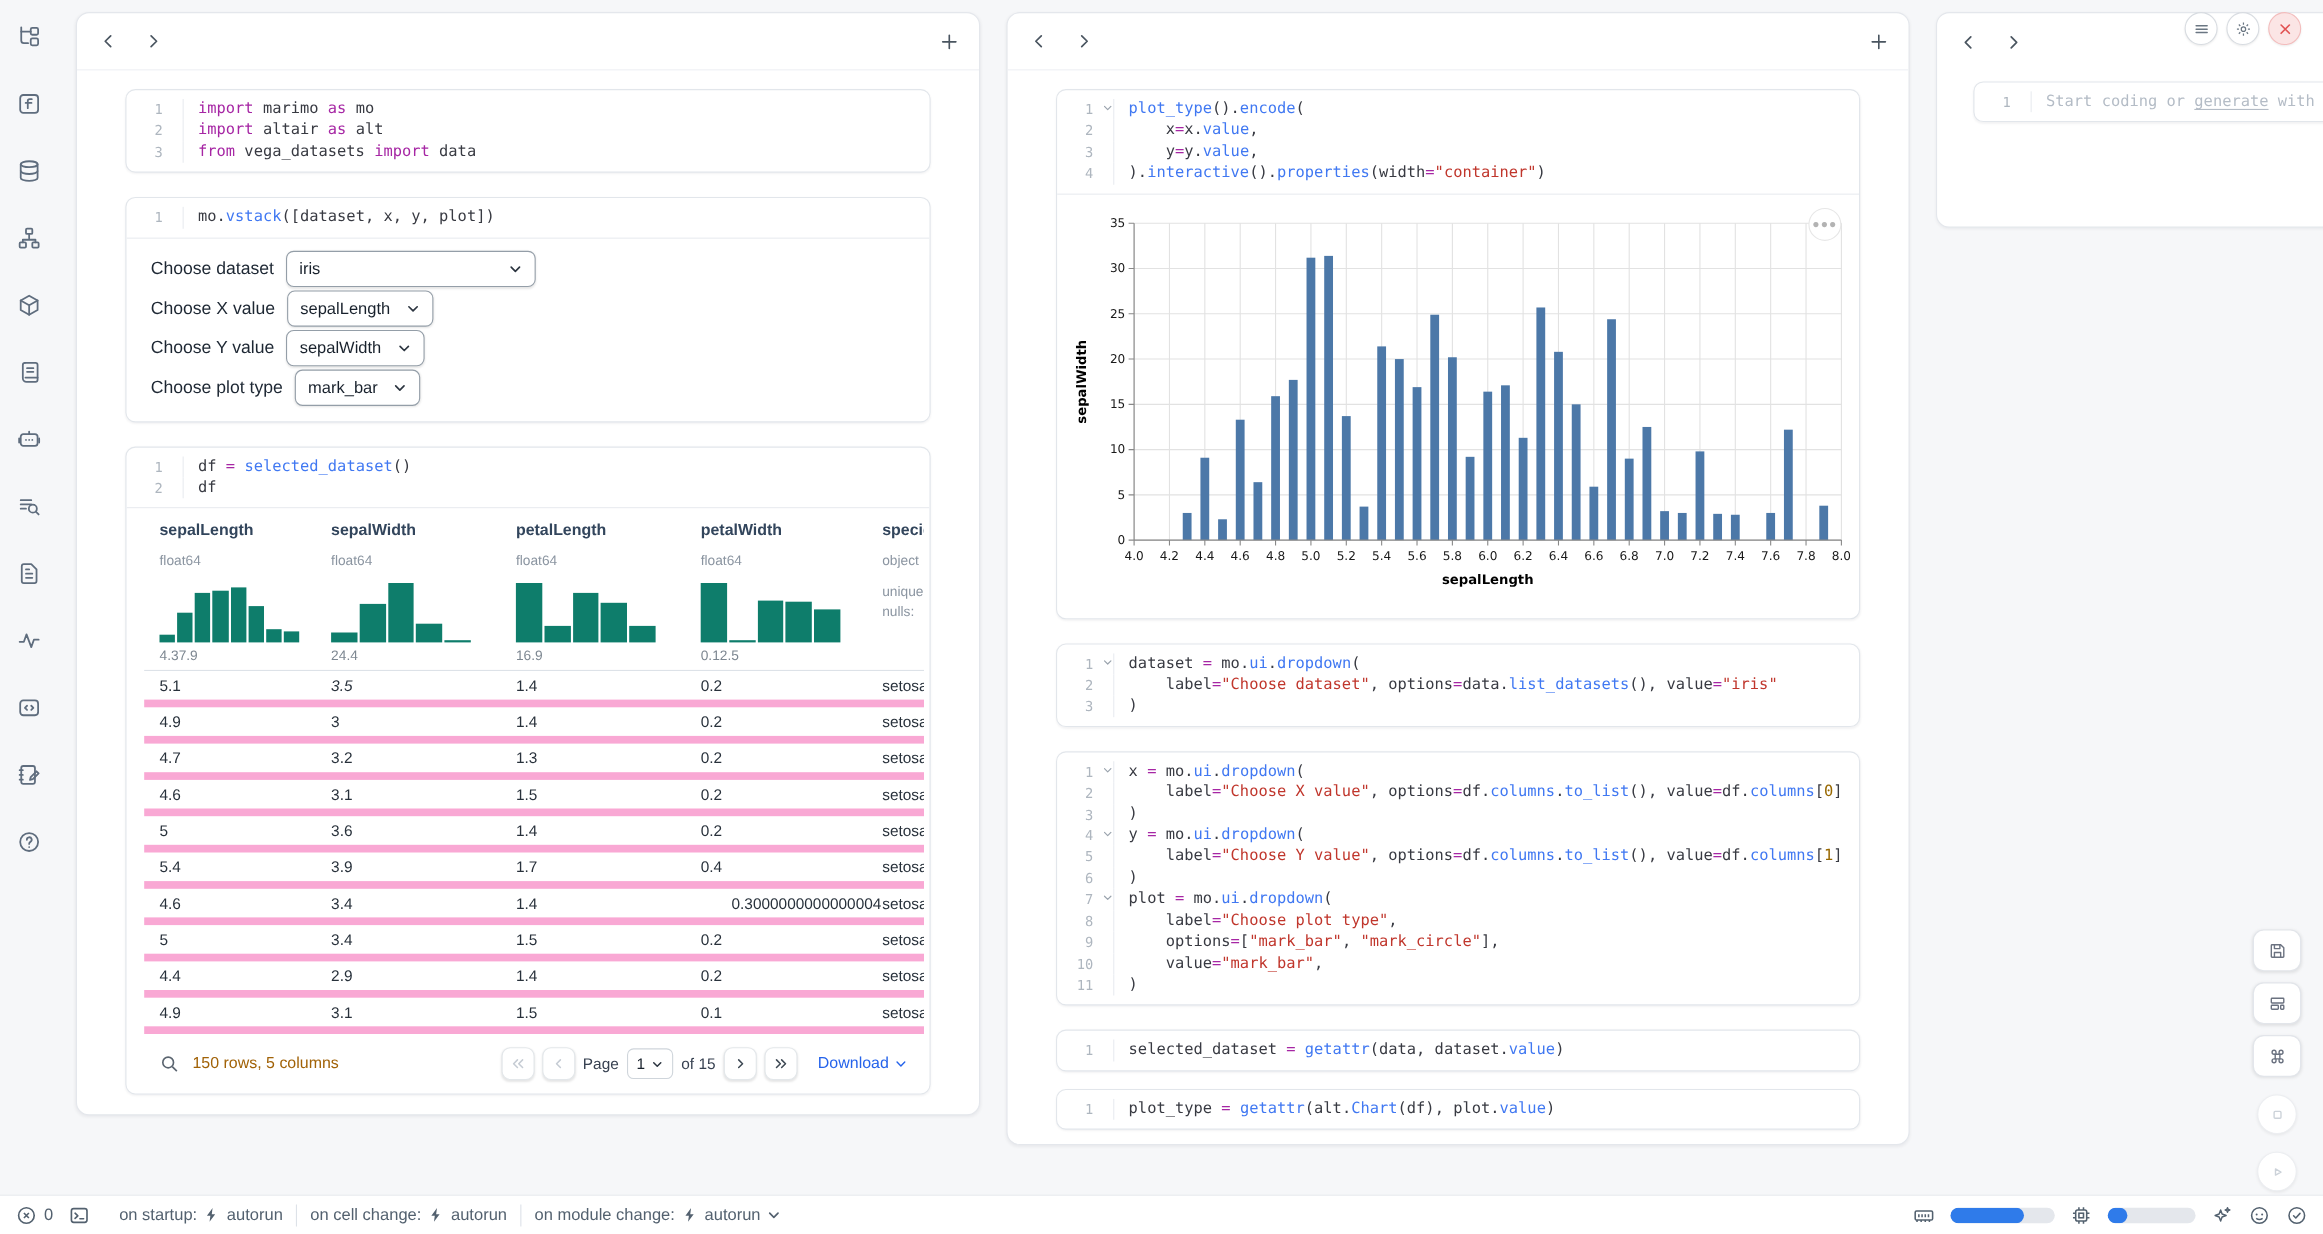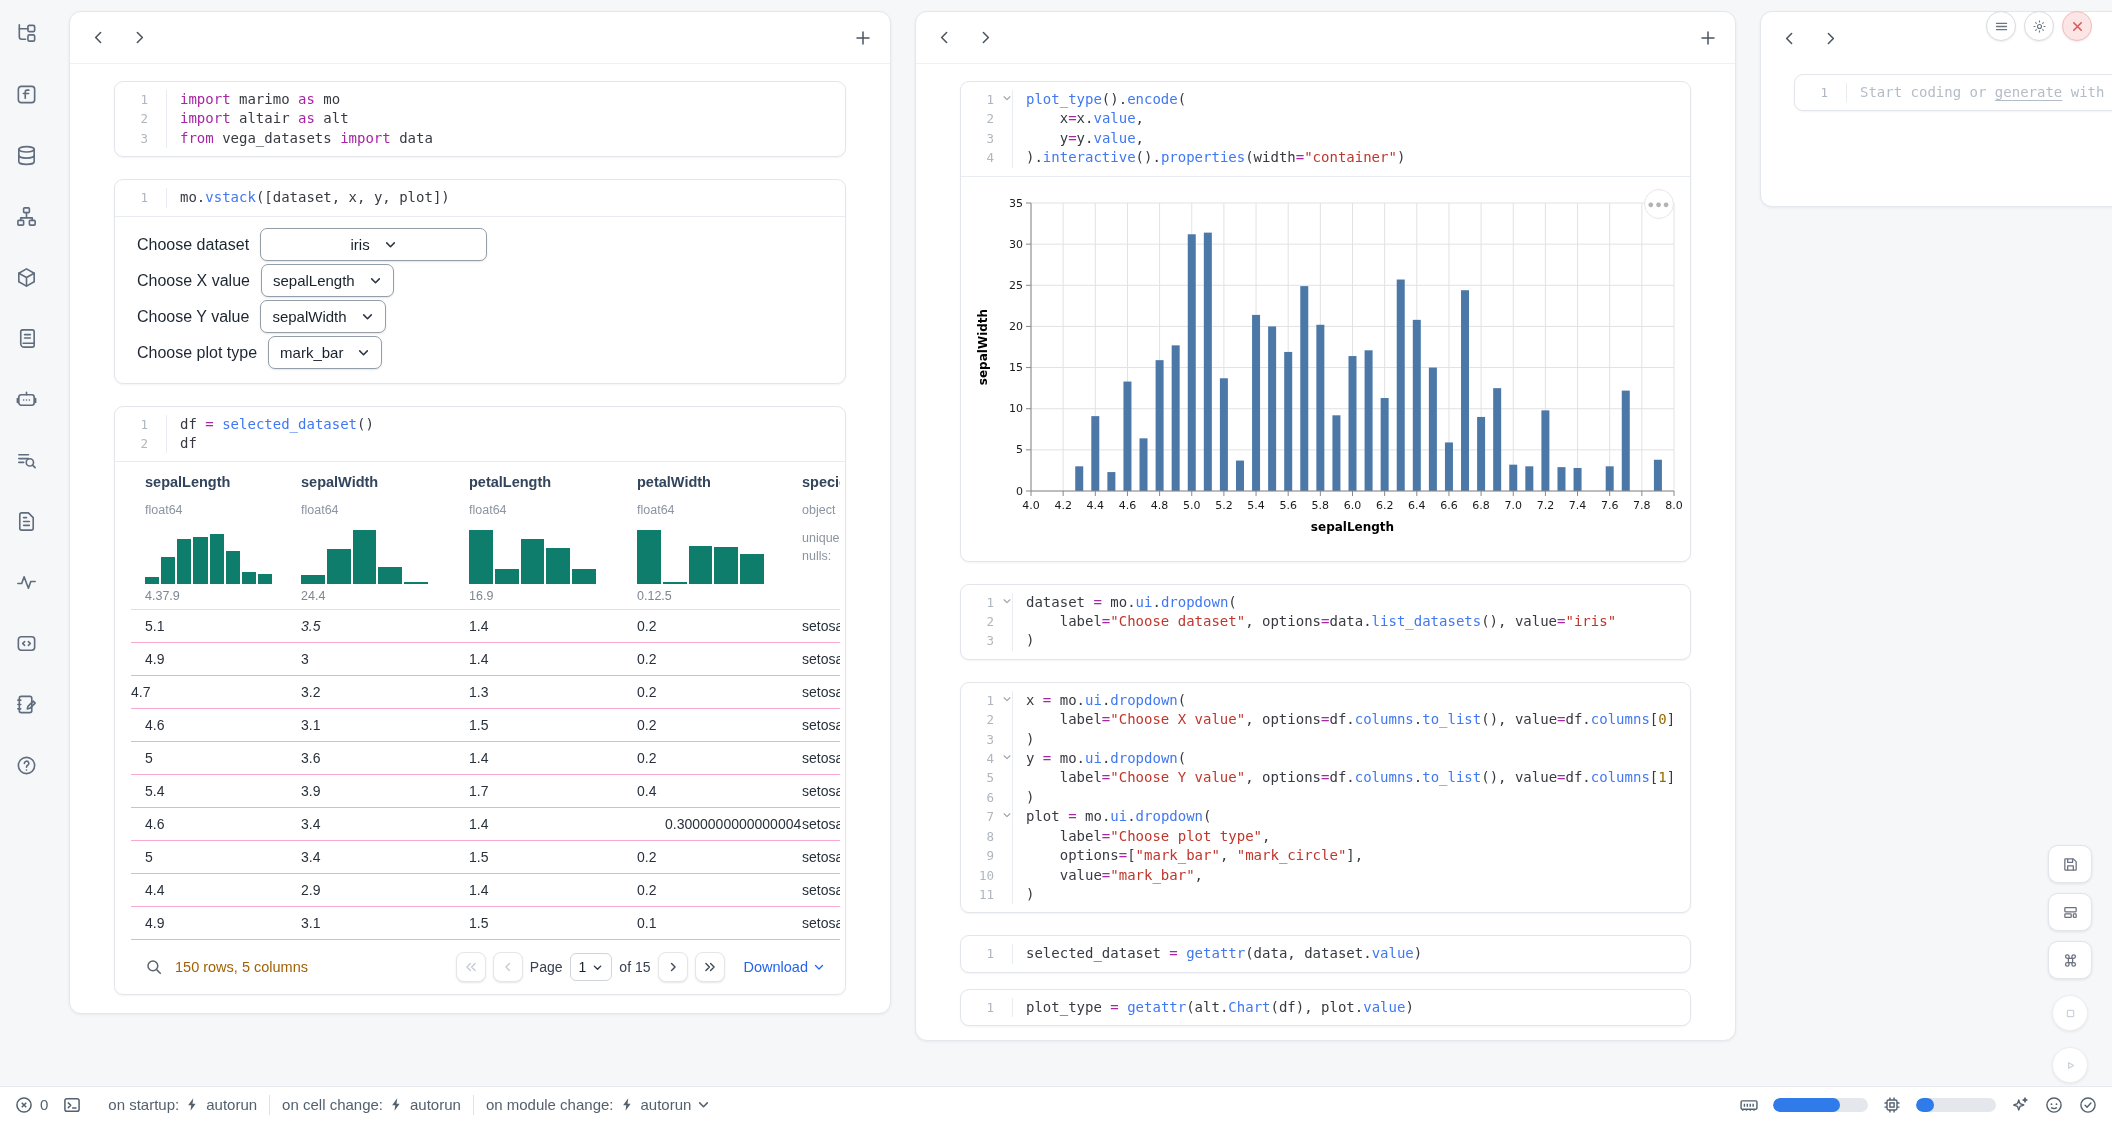--- a/index.html
+++ b/index.html
@@ -27,36 +27,36 @@
   .g .c{display:inline-block;width:18px;color:#9aa3ad}
   .g .c svg{display:inline-block;vertical-align:1px}
   .ct{padding-left:13px;color:#383a42}
   .tk-k{color:#a626a4}.tk-o{color:#a626a4}.tk-f{color:#4078f2}.tk-s{color:#c0362c}.tk-n{color:#986801}.tk-p{color:#383a42}
   .out{border-top:1px solid #e9ecf0}
 
   
   .ctrls{padding:10px 22px 12px 22px}
   .crow{height:36px;display:flex;align-items:center;gap:11px}
   .clabel{font-size:16px;color:#1d2733}
-  .sel{display:inline-flex;align-items:center;justify-content:center;gap:14px;height:33px;padding:0 11px;background:#fff;border:1px solid #949ea8;border-radius:7px;box-shadow:0 1px 2px rgba(0,0,0,.10);font-size:15px;color:#18212c;cursor:pointer}
+  .sel{display:inline-flex;align-items:center;justify-content:space-between;gap:14px;height:33px;padding:0 11px;background:#fff;border:1px solid #949ea8;border-radius:7px;box-shadow:0 1px 2px rgba(0,0,0,.10);font-size:15px;color:#18212c;cursor:pointer}
   .sel.wide{width:227px}
   .sel .chev{width:13px;height:13px;color:#2c3540}
 
   
   .twrap{padding:12px 0 0 16px}
   .tclip{width:709px;overflow:hidden;position:relative}
   .thead{position:relative;height:136px;border-bottom:1px solid #dde2e8}
   .thcol{position:absolute;top:0}
   .thname{font-size:14.5px;font-weight:bold;color:#32455c}
   .thtype{font-size:12.5px;color:#8b95a1;margin-top:13px}
   .hist{display:flex;align-items:flex-end;gap:2px;width:127px;height:57px;margin-top:10px}
   .hist i{flex:1;background:#0e7d6b;display:block}
   .minmax{display:flex;justify-content:flex-start;width:127px;font-size:12.5px;color:#7d8791;margin-top:5px}
   .meta{font-size:12.5px;color:#8b95a1;margin-top:12px;line-height:18px;white-space:nowrap}
-  .trow{height:33px;border-bottom:1px solid #f9a8d4;position:relative}
+  .trow{height:33px;border-bottom:7px solid #f9a8d4;position:relative}
   .trow span{position:absolute;top:50%;transform:translateY(-50%);font-size:14px;color:#28313b;white-space:nowrap}
 
   .tfoot{height:54px;display:flex;align-items:center;padding:0 20px 0 30px;gap:12px}
   .tfoot .mag{width:18px;height:18px;color:#5b6570}
   .tsummary{font-size:14.5px;color:#a16207}
   .pgroup{margin-left:auto;display:flex;align-items:center;gap:7px}
   .pbtn{width:30px;height:30px;border:1px solid #e3e7ea;border-radius:8px;background:#fff;box-shadow:0 1px 2px rgba(0,0,0,.10);display:flex;align-items:center;justify-content:center;cursor:pointer}
   .pbtn svg{width:14px;height:14px}
   .pbtn.dis{color:#c6ccd4}.pbtn.en{color:#3f4a55}
   .ptext{font-size:14px;color:#374151}
@@ -358,21 +358,21 @@
                   <span style="left: 671px;">setosa</span>
                 </div>
                 <div class="trow">
                   <span style="left: 14px;">4.9</span>
                   <span style="left: 170px;">3</span>
                   <span style="left: 338px;">1.4</span>
                   <span style="left: 506px;">0.2</span>
                   <span style="left: 671px;">setosa</span>
                 </div>
                 <div class="trow">
-                  <span style="left: 0;">4.7</span>
+                  <span style="left: 14px;">4.7</span>
                   <span style="left: 170px;">3.2</span>
                   <span style="left: 338px;">1.3</span>
                   <span style="left: 506px;">0.2</span>
                   <span style="left: 671px;">setosa</span>
                 </div>
                 <div class="trow">
                   <span style="left: 14px;">4.6</span>
                   <span style="left: 170px;">3.1</span>
                   <span style="left: 338px;">1.5</span>
                   <span style="left: 506px;">0.2</span>

